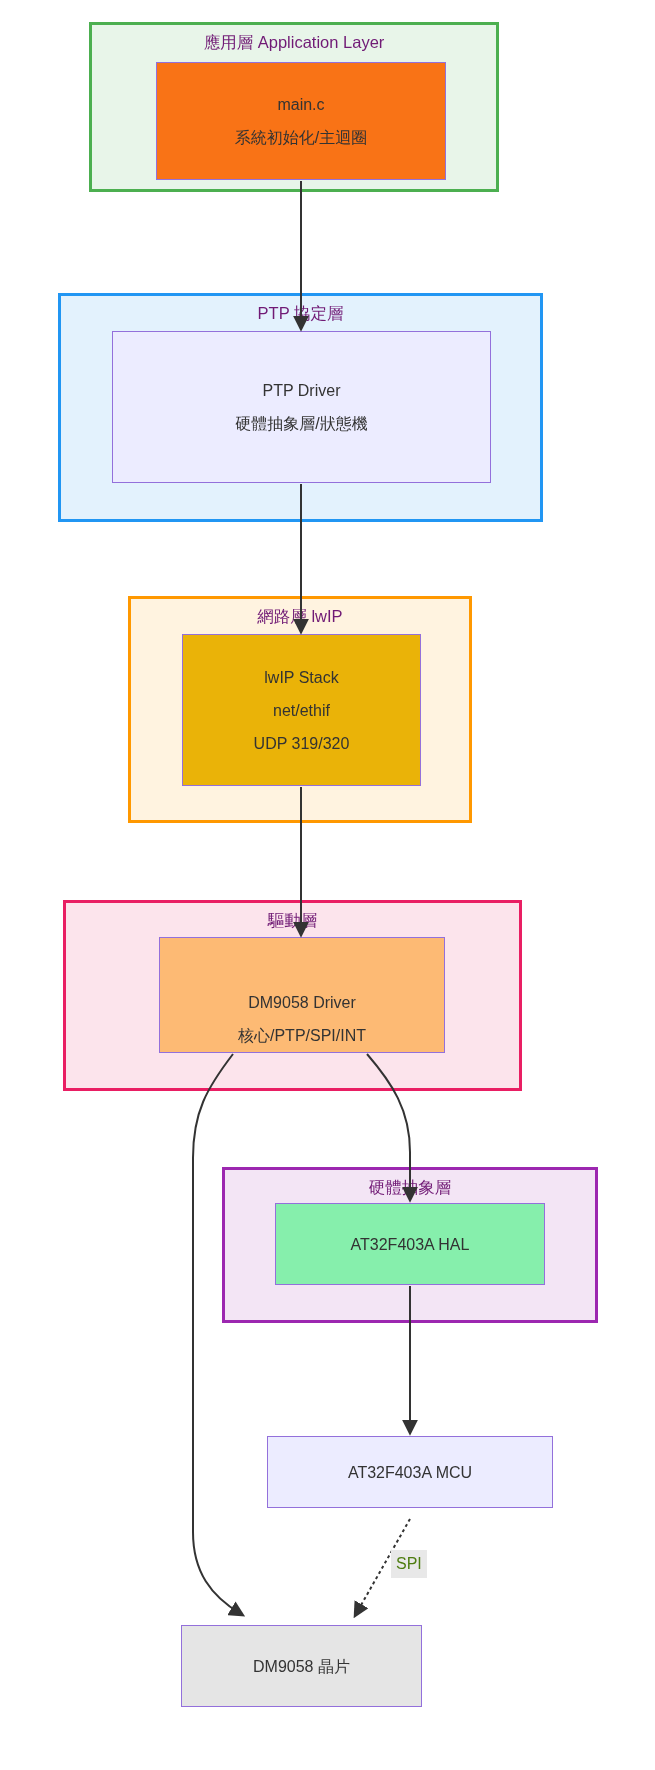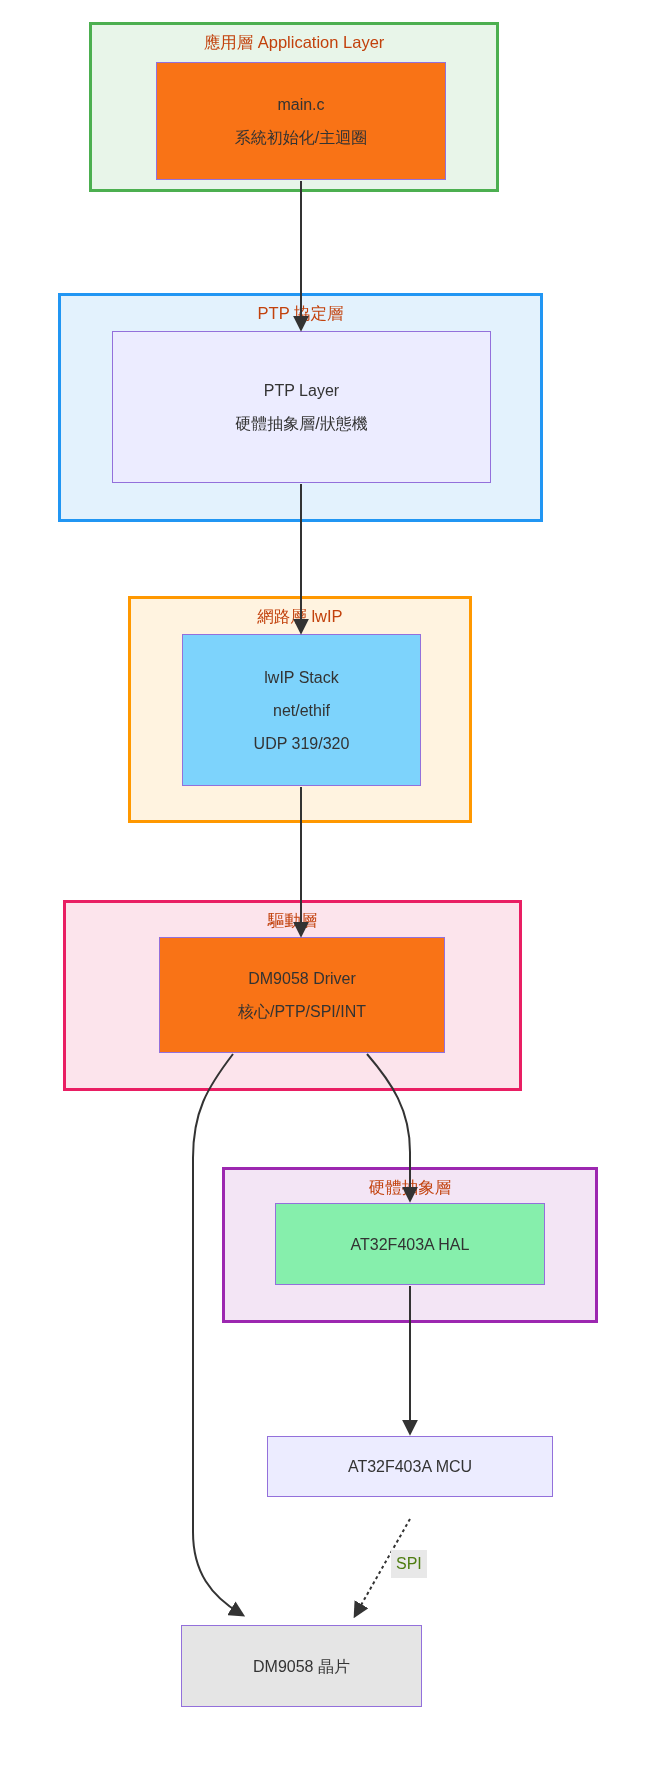--- a/index.html
+++ b/index.html
@@ -6,21 +6,21 @@
   #canvas{
     position:relative;width:655px;height:1770px;background:#ffffff;
     font-family:"Liberation Sans","DejaVu Sans",sans-serif;color:#333333;
     overflow:hidden;
   }
   .subgraph{
     position:absolute;border:3px solid #999;box-sizing:border-box;z-index:1;
   }
   .subgraph-title{
     position:absolute;top:7px;left:0;right:0;text-align:center;
-    font-size:16.5px;color:#c2410c;z-index:2;white-space:nowrap;
+    font-size:16.5px;color:#701a75;z-index:2;white-space:nowrap;
   }
   .node{
     position:absolute;border:1px solid #9370db;background:#ececff;
     box-sizing:border-box;z-index:3;display:flex;flex-direction:column;
     align-items:center;justify-content:center;
   }
   .node-line{
     font-size:16px;line-height:33px;text-align:center;white-space:nowrap;color:#333333;
   }
   #edges{position:absolute;left:0;top:0;z-index:4;pointer-events:none;}
@@ -56,40 +56,40 @@
     <div class="subgraph-title">硬體抽象層</div>
   </div>
 
 
   <div class="node" style="left: 156px; top: 62px; width: 290px; height: 118px; background: #f97316; border-color: rgb(147, 112, 219);">
     <div class="node-line">main.c</div>
     <div class="node-line">系統初始化/主迴圈</div>
   </div>
 
   <div class="node" style="left: 112px; top: 331px; width: 379px; height: 152px; background: rgb(236, 236, 255); border-color: rgb(147, 112, 219);">
-    <div class="node-line">PTP Layer</div>
+    <div class="node-line">PTP Driver</div>
     <div class="node-line">硬體抽象層/狀態機</div>
   </div>
 
-  <div class="node" style="left: 182px; top: 634px; width: 239px; height: 152px; background: #7dd3fc; border-color: rgb(147, 112, 219);">
+  <div class="node" style="left: 182px; top: 634px; width: 239px; height: 152px; background: #eab308; border-color: rgb(147, 112, 219);">
     <div class="node-line">lwIP Stack</div>
     <div class="node-line">net/ethif</div>
     <div class="node-line">UDP 319/320</div>
   </div>
 
-  <div class="node" style="left: 159px; top: 937px; width: 286px; height: 116px; background: #f97316; border-color: rgb(147, 112, 219);">
+  <div class="node" style="left: 159px; top: 937px; width: 286px; height: 116px; background: #fdba74; border-color: rgb(147, 112, 219); justify-content: flex-end;">
     <div class="node-line">DM9058 Driver</div>
     <div class="node-line">核心/PTP/SPI/INT</div>
   </div>
 
   <div class="node" style="left: 275px; top: 1203px; width: 270px; height: 82px; background: #86efac; border-color: rgb(147, 112, 219);">
     <div class="node-line">AT32F403A HAL</div>
   </div>
 
-  <div class="node" style="left: 267px; top: 1436px; width: 286px; height: 61px; background: rgb(236, 236, 255); border-color: rgb(147, 112, 219);">
+  <div class="node" style="left: 267px; top: 1436px; width: 286px; height: 72px; background: rgb(236, 236, 255); border-color: rgb(147, 112, 219);">
     <div class="node-line">AT32F403A MCU</div>
   </div>
 
   <div class="node" style="left: 181px; top: 1625px; width: 241px; height: 82px; background: #e5e5e5; border-color: rgb(147, 112, 219);">
     <div class="node-line">DM9058 晶片</div>
   </div>
 
   <svg id="edges" width="655" height="1770" viewBox="0 0 655 1770">
     <defs>
       <marker id="arrow" viewBox="0 0 10 10" refX="7" refY="5" markerWidth="8" markerHeight="8" orient="auto">

